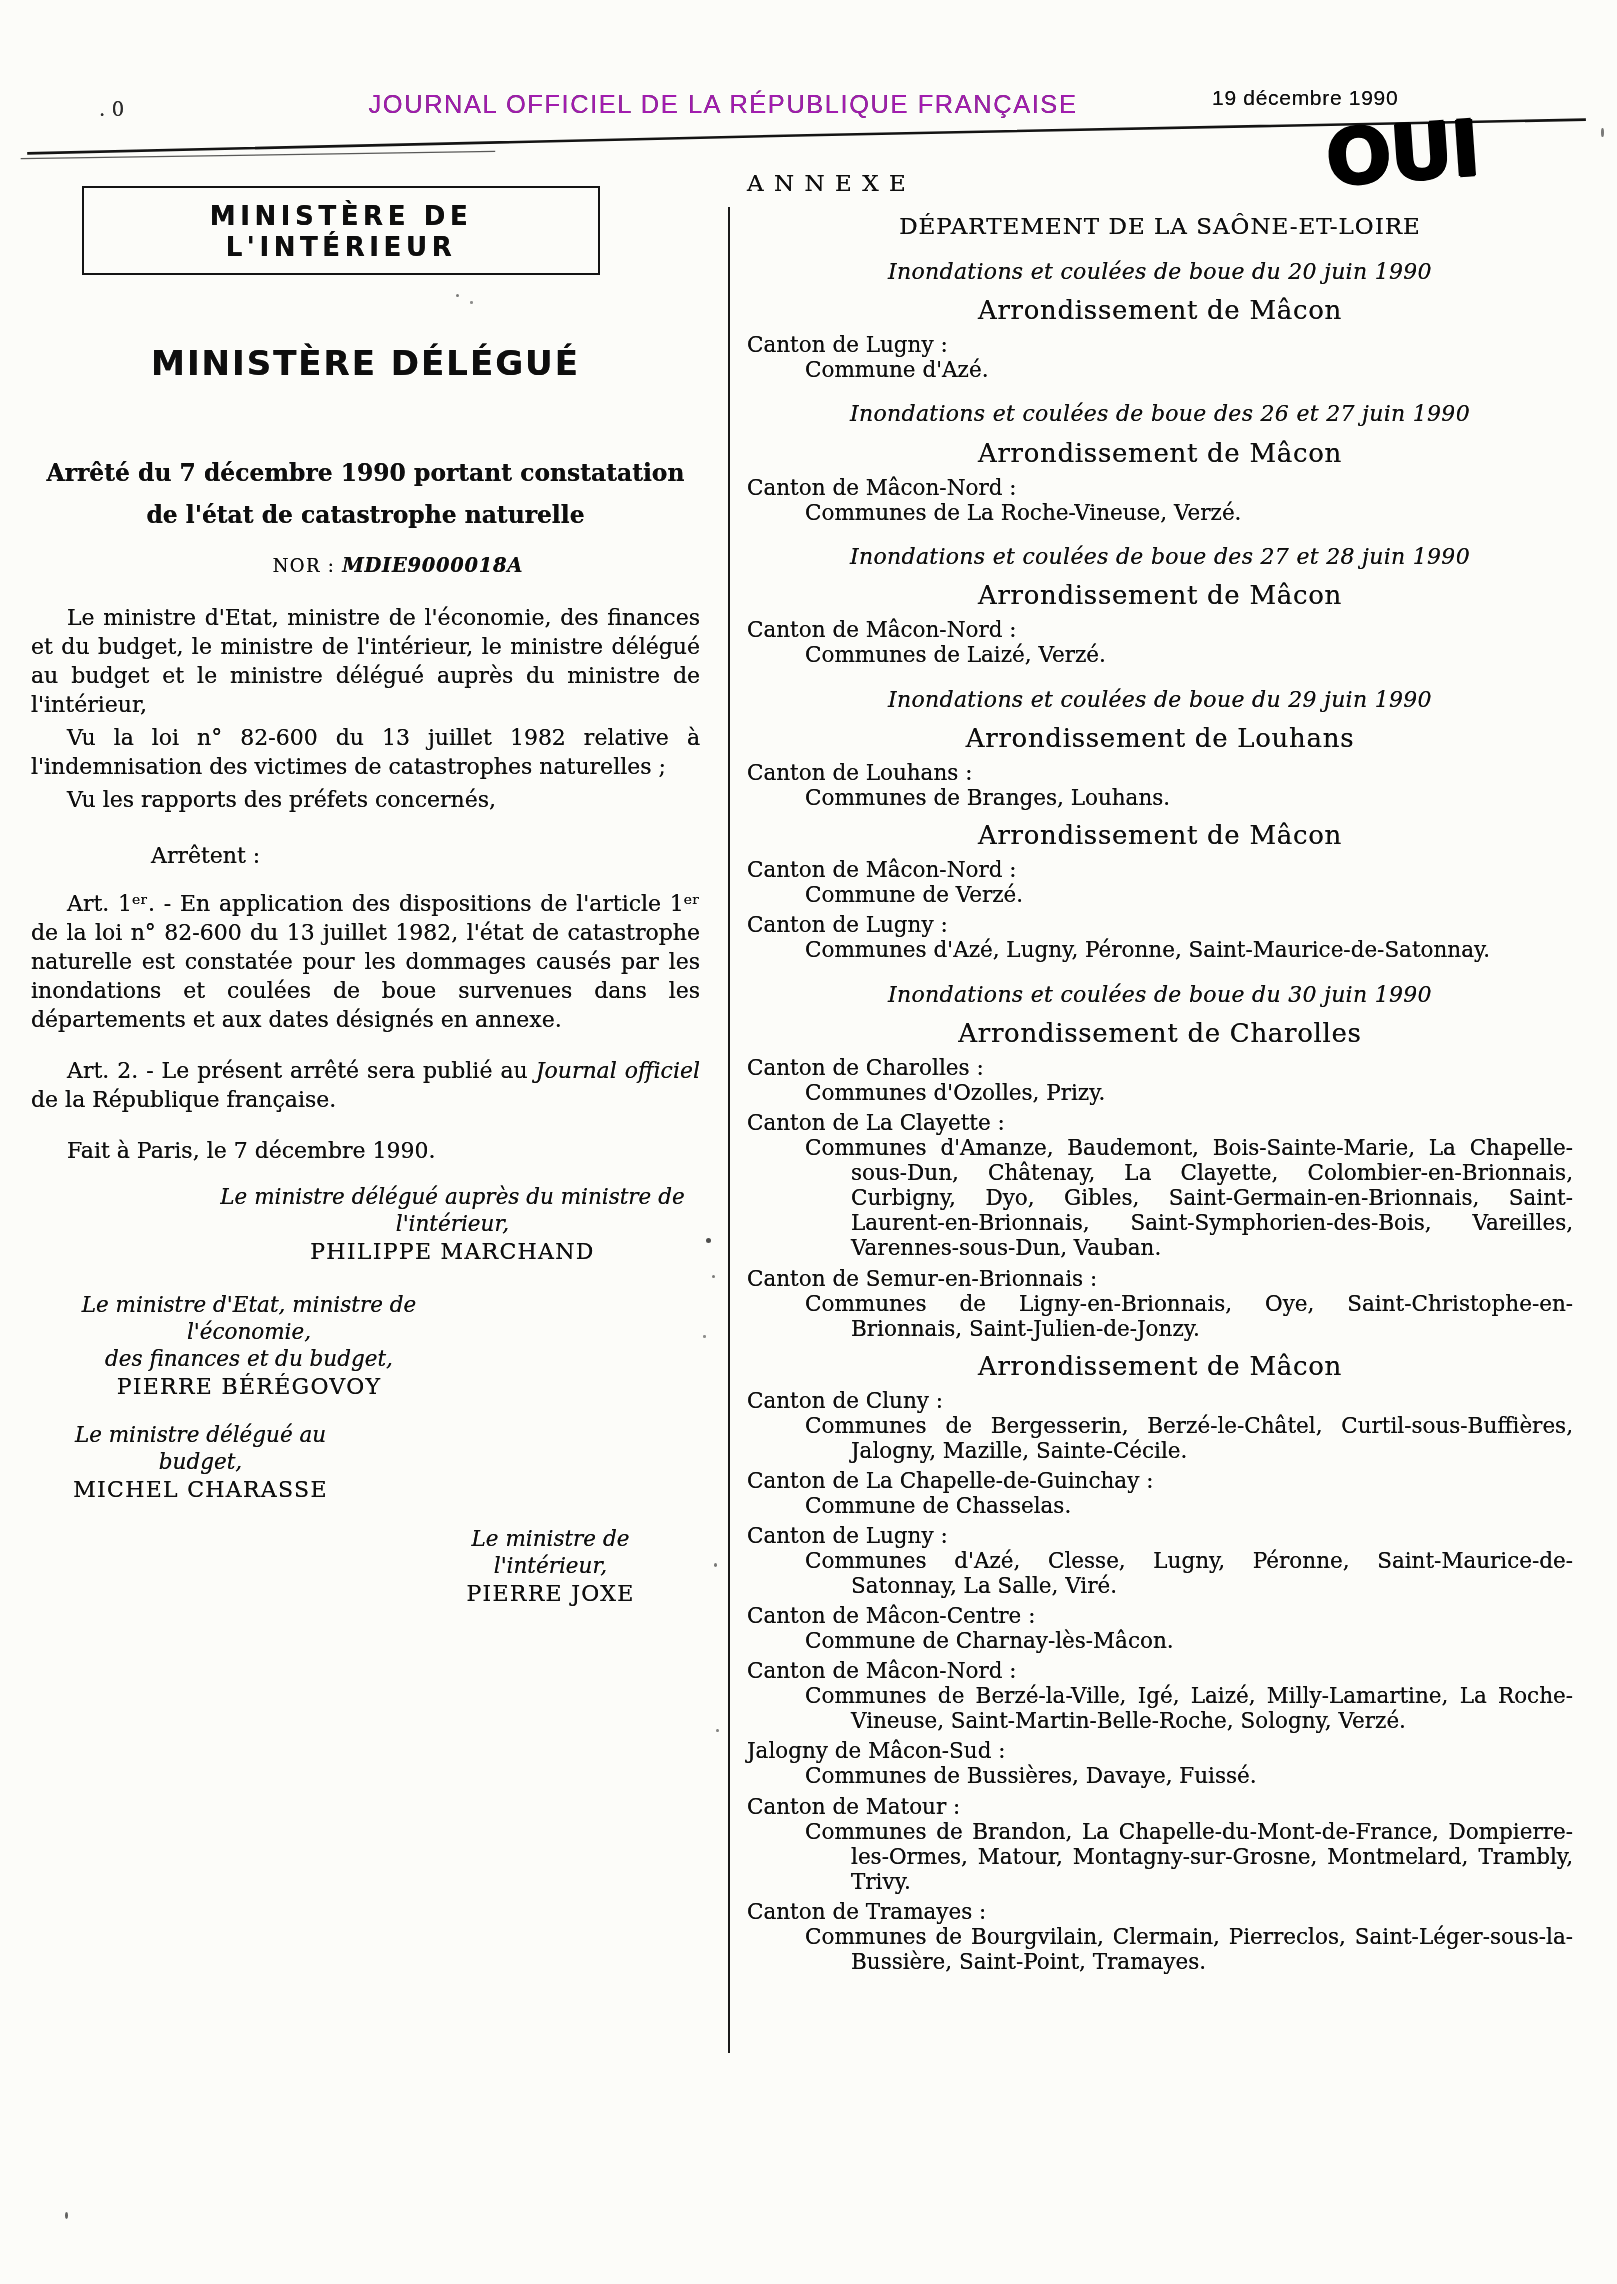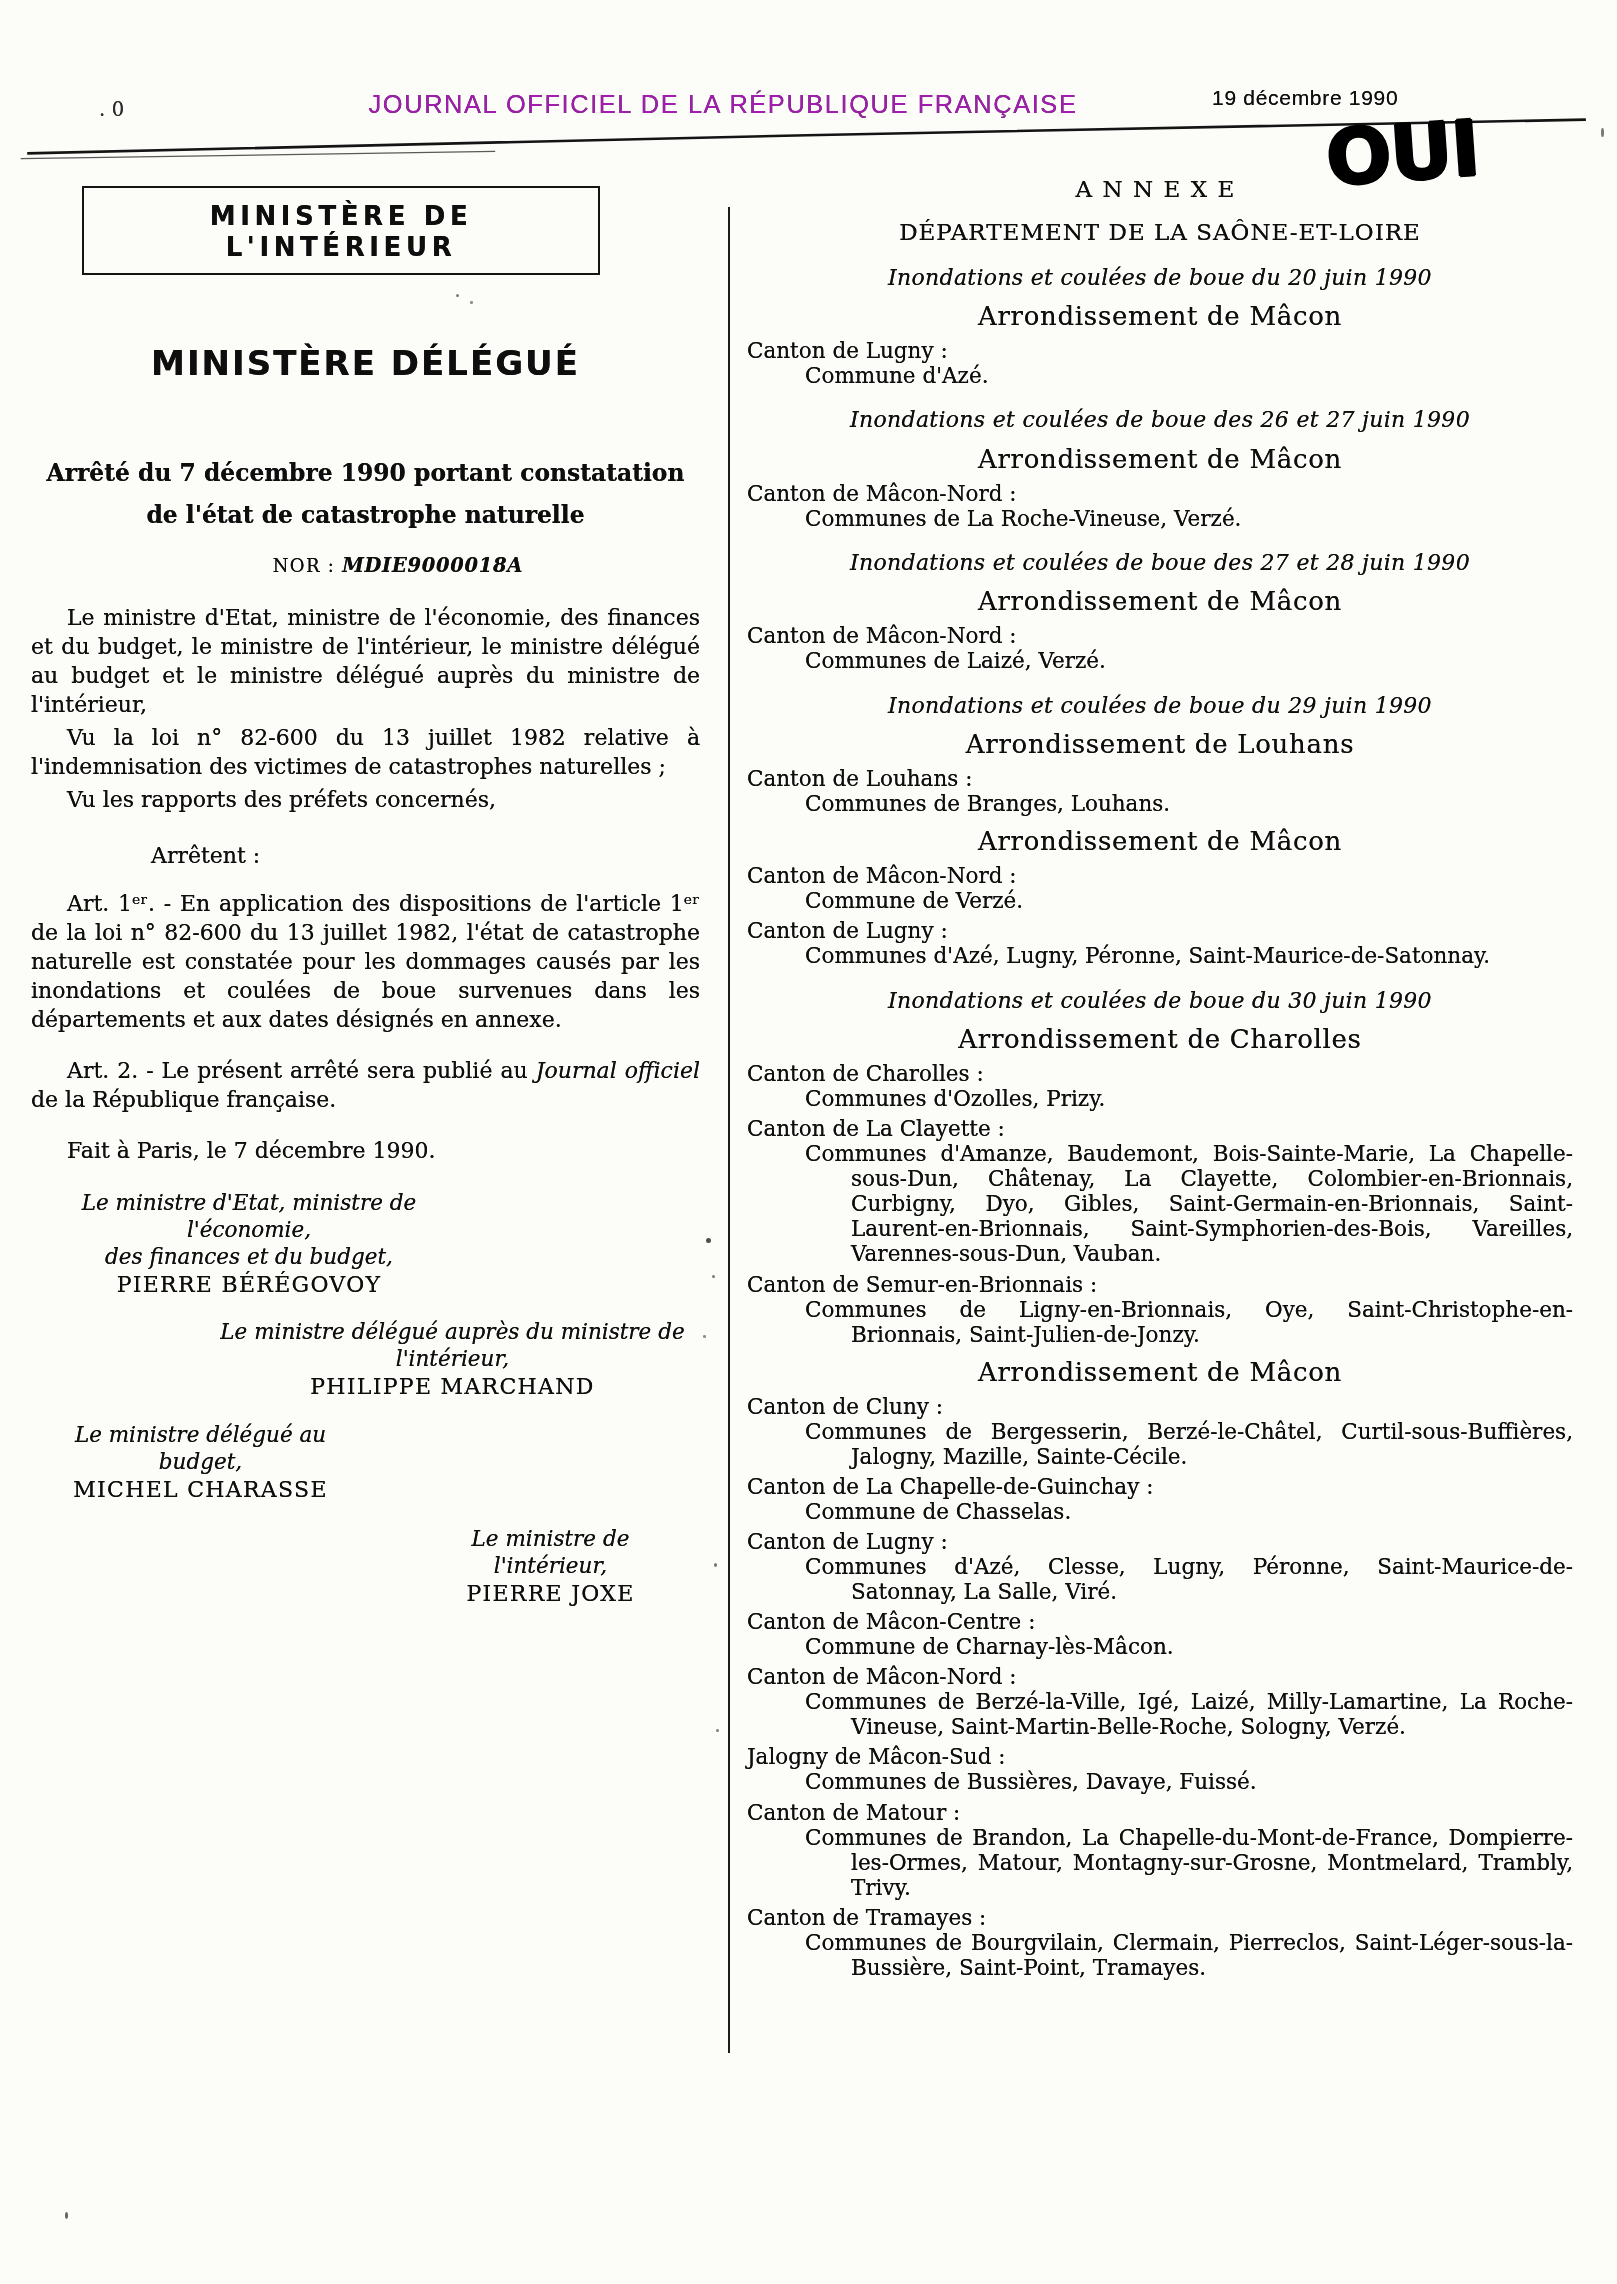--- a/index.html
+++ b/index.html
@@ -53,21 +53,21 @@
   .fait{margin-top:15.6px;text-indent:36px;}
   .ital{font-style:italic;}
   .sig{display:block;text-align:center;}
   .sig .role{font-style:italic;font-size:21.5px;line-height:27px;white-space:pre-line;}
   .sig .name{font-size:22px;letter-spacing:1.3px;line-height:30px;}
   .sig-right{margin:18px 0 0 auto;width:495px;}
   .sig-left{margin:23.4px 0 0 6.5px;width:423px;}
   .sig-right2{margin:19.5px 13px 0 auto;width:273px;}
   .sig-left2{margin:19.5px 0 0 0;width:339px;}
   
-  .rc-annexe{text-align:center;margin:21px 0 0;font-size:23px;letter-spacing:10.4px;}
+  .rc-annexe{text-align:left;margin:15px 0 0;font-size:23px;letter-spacing:10.4px;}
   .rc-dept{text-align:center;margin:18px 0 0;font-size:23px;letter-spacing:1px;}
   .rc-event{font-style:italic;text-align:center;margin:19.5px 0 14.3px;font-size:22px;letter-spacing:0.3px;}
   .rc-arrond{text-align:center;margin:13px 0 9px;font-size:26px;letter-spacing:0.7px;}
   .rc-canton{margin:5.2px 0 0;}
   .rc-communes{margin:0 0 1.3px 104px;text-indent:-46px;text-align:justify;}
   
   .speck{position:absolute;background:#222;border-radius:50%;}
 </style>
 </head>
 <body>
@@ -95,28 +95,28 @@
       <span class="nor-code">MDIE9000018A</span>
     </div>
     <p class="para first">Le ministre d'Etat, ministre de l'économie, des finances et du budget, le ministre de l'intérieur, le ministre délégué au budget et le ministre délégué auprès du ministre de l'intérieur,</p>
     <p class="para">Vu la loi n° 82-600 du 13 juillet 1982 relative à l'indemnisation des victimes de catastrophes naturelles ;</p>
     <p class="para">Vu les rapports des préfets concernés,</p>
     <div class="arretent">Arrêtent :</div>
     <p class="art">Art. 1ᵉʳ. - En application des dispositions de l'article 1ᵉʳ de la loi n° 82-600 du 13 juillet 1982, l'état de catastrophe naturelle est constatée pour les dommages causés par les inondations et coulées de boue survenues dans les départements et aux dates désignés en annexe.</p>
     <p class="art second"><span>Art. 2. - Le présent arrêté sera publié au </span><span class="ital">Journal officiel</span><span> de la République française.</span></p>
     <div class="fait">Fait à Paris, le 7 décembre 1990.</div>
 
+    <div class="sig sig-right">
+      <div class="role">Le ministre délégué auprès du ministre de l'intérieur,</div>
+      <div class="name">PHILIPPE MARCHAND</div>
+    </div>
     <div class="sig sig-left">
       <div class="role">Le ministre d'Etat, ministre de l'économie,
 des finances et du budget,</div>
       <div class="name">PIERRE BÉRÉGOVOY</div>
-    </div>
-    <div class="sig sig-right">
-      <div class="role">Le ministre délégué auprès du ministre de l'intérieur,</div>
-      <div class="name">PHILIPPE MARCHAND</div>
     </div>
     <div class="sig sig-left2">
       <div class="role">Le ministre délégué au budget,</div>
       <div class="name">MICHEL CHARASSE</div>
     </div>
     <div class="sig sig-right2">
       <div class="role">Le ministre de l'intérieur,</div>
       <div class="name">PIERRE JOXE</div>
     </div>
   </div>

